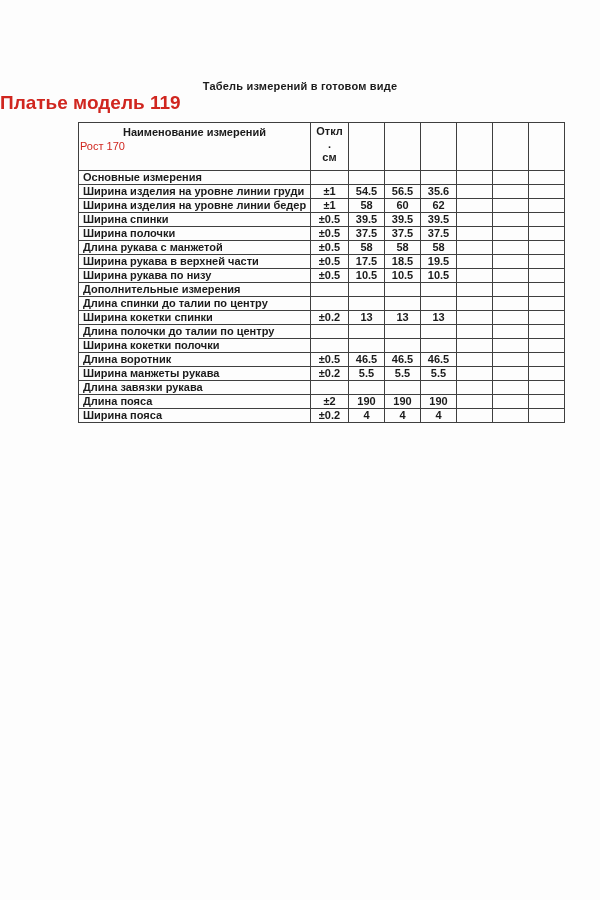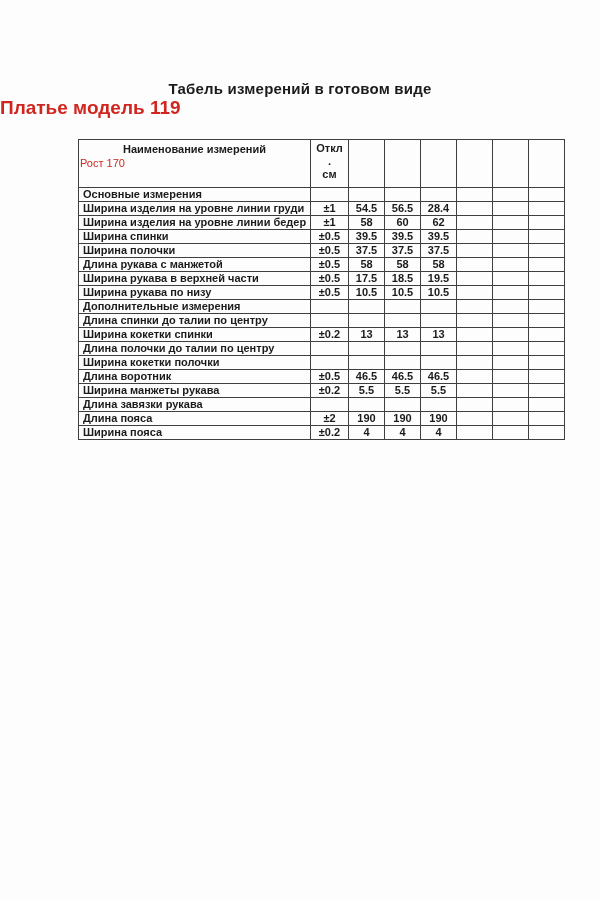--- a/index.html
+++ b/index.html
@@ -17,33 +17,33 @@
     color: var(--ink);
   }
   .page {
     width: 600px;
     height: 900px;
     padding-top: 80px;
     overflow: hidden;
   }
   .doc-title {
     text-align: center;
-    font-size: 15px;
+    font-size: 11px;
     font-weight: bold;
     color: var(--ink);
     letter-spacing: 0.2px;
   }
   .model-title {
     text-align: left;
     font-size: 19px;
     font-weight: bold;
     color: var(--accent);
   }
   table.meas {
-    margin: 20px 0 0 78px;
+    margin: 8px 0 0 78px;
     border-collapse: collapse;
     table-layout: fixed;
     width: 486px;
   }
   table.meas th, table.meas td {
     border: 1px solid var(--border);
     font-size: 11px;
     font-weight: bold;
     color: var(--ink);
     overflow: hidden;
@@ -116,21 +116,21 @@
           <td class="c-val"></td>
           <td class="c-val"></td>
           <td class="c-val"></td>
           <td class="c-val"></td>
         </tr>
         <tr>
           <td class="c-name">Ширина изделия на уровне линии груди</td>
           <td class="c-val">±1</td>
           <td class="c-val">54.5</td>
           <td class="c-val">56.5</td>
-          <td class="c-val">28.4</td>
+          <td class="c-val">35.6</td>
           <td class="c-val"></td>
           <td class="c-val"></td>
           <td class="c-val"></td>
         </tr>
         <tr>
           <td class="c-name">Ширина изделия на уровне линии бедер</td>
           <td class="c-val">±1</td>
           <td class="c-val">58</td>
           <td class="c-val">60</td>
           <td class="c-val">62</td>

